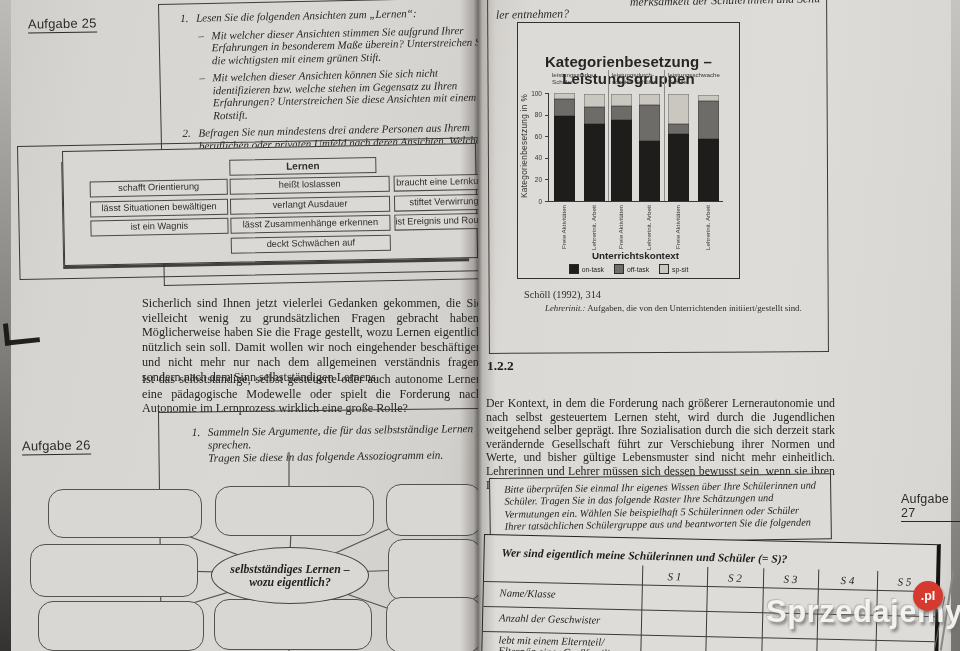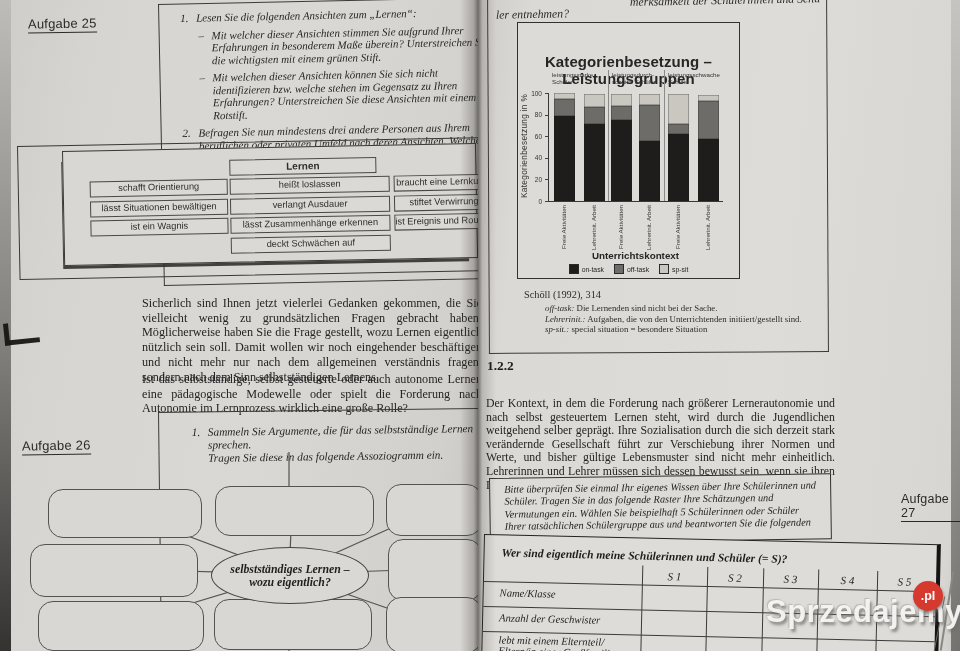--- a/index.html
+++ b/index.html
@@ -264,23 +264,21 @@
         <div class="bar-seg" style="left: 150px; top: 71.08px; width: 21px; height: 30.24px; background: rgb(201, 199, 192);"></div>
         <div class="xlab" style="left: 156px;">Freie Aktivitäten</div>
         <div class="bar-seg" style="left: 180px; top: 116.44px; width: 21px; height: 61.56px; background: rgb(30, 29, 28);"></div>
         <div class="bar-seg" style="left: 180px; top: 77.56px; width: 21px; height: 38.88px; background: rgb(110, 108, 104);"></div>
         <div class="bar-seg" style="left: 180px; top: 72.16px; width: 21px; height: 5.4px; background: rgb(201, 199, 192);"></div>
         <div class="xlab" style="left: 186px;">Lehrerinit. Arbeit</div>
       </div>
 
     <div class="schoell">Schöll (1992), 314</div>
     <div id="defs">
-        <div><i>off-task:</i><span> Die Lernenden sind nicht bei der Sache.</span></div>
         <div><i>Lehrerinit.:</i><span> Aufgaben, die von den Unterrichtenden initiiert/gestellt sind.</span></div>
-        <div><i>sp-sit.:</i><span> special situation = besondere Situation</span></div>
       </div>
 
     <div class="secheading">
       <span>1.2.2</span>
     </div>
 
     <div class="secpara">Der Kontext, in dem die Forderung nach größerer Lernerautonomie und nach selbst gesteuertem Lernen steht, wird durch die Jugendlichen weitgehend selber geprägt. Ihre Sozialisation durch die sich derzeit stark verändernde Gesellschaft führt zur Verschiebung ihrer Normen und Werte, und bisher gültige Lebensmuster sind nicht mehr einheitlich. Lehrerinnen und Lehrer müssen sich dessen bewusst sein, wenn sie ihren Deutschunterricht konzipieren.</div>
 
     <span class="auflabel" style="left:423px;top:492px;font-size:12.5px;">Aufgabe 27</span>
 

